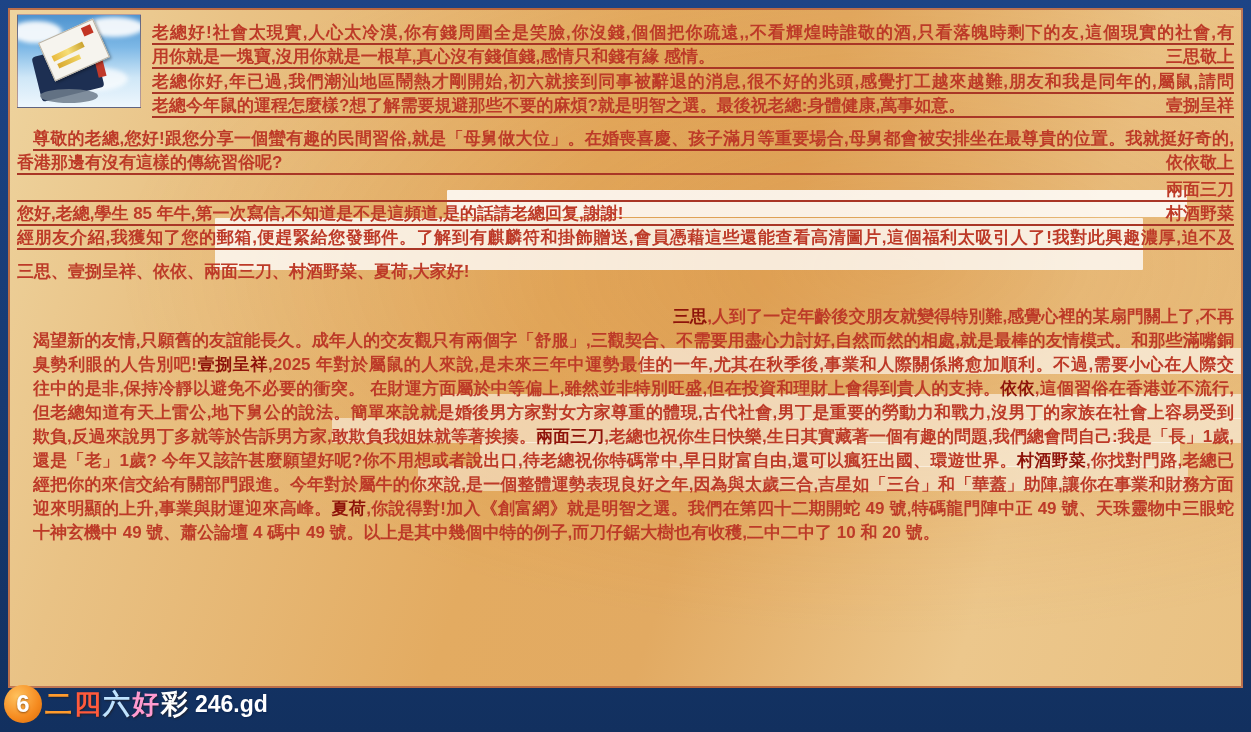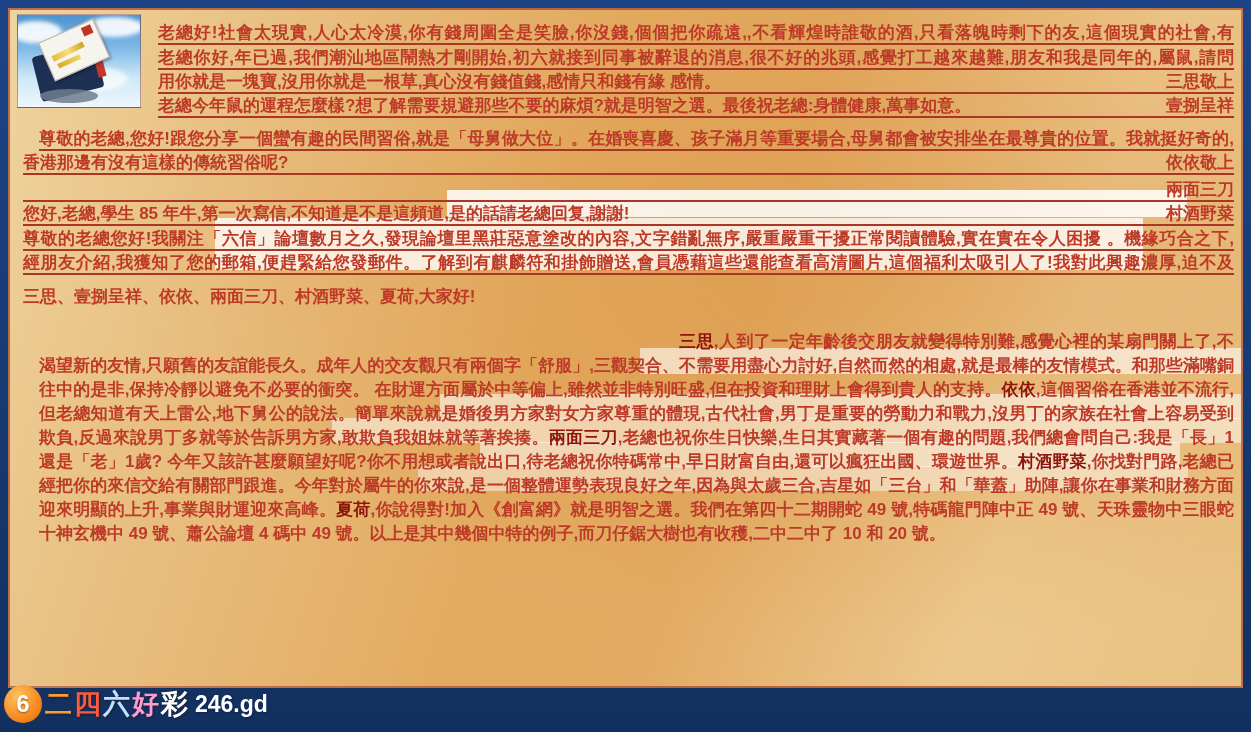--- a/index.html
+++ b/index.html
@@ -1,19 +1,19 @@
 <!DOCTYPE html>
 <html><head>
 <meta charset="utf-8">
 <style>
   html,body{margin:0;padding:0;}
   body{width:1251px;height:732px;overflow:hidden;font-family:"Liberation Sans",sans-serif;}
   .page{position:relative;width:1251px;height:732px;background:linear-gradient(180deg,#1d4486 0%,#173a72 55%,#12305f 100%);}
   .content{position:absolute;left:8px;top:8px;right:8px;bottom:44px;box-sizing:border-box;
-    padding:12px 7px 0 13px;
+    padding:12px 7px 0 7px;
     border:2px solid rgba(150,42,28,.55);
     background:
       radial-gradient(ellipse at 72% 38%, rgba(214,130,38,.30), rgba(214,130,38,0) 62%),
       linear-gradient(108deg,#eed49f 0%,#e9c habit 0%,#e9c285 16%,#e3ab61 44%,#e2aa62 58%,#ecc археолог 0%,#ecc78c 80%,#e9c happened 0%,#e9c182 100%);
     background-color:#e6b977;
     overflow:hidden;}
   
   .content{background-color:#e6b977;background-image:
       radial-gradient(ellipse at 72% 38%, rgba(210,125,35,.28), rgba(210,125,35,0) 62%),
       linear-gradient(108deg,#eed49f 0%,#e9c285 16%,#e3ab61 44%,#e2aa62 58%,#ecc78c 80%,#e9c182 100%);}
@@ -81,56 +81,58 @@
       <div class="base"></div>
       <div class="envelope">
         <div class="stamp"></div>
         <div class="goldmark"></div>
         <div class="goldmark2"></div>
       </div>
     </div>
 
     <div class="letters">
       <div class="line lu just ml">老總好!社會太現實,人心太冷漠,你有錢周圍全是笑臉,你沒錢,個個把你疏遠,,不看輝煌時誰敬的酒,只看落魄時剩下的友,這個現實的社會,有</div>
-      <div class="line lu just ml mt2">老總你好,年已過,我們潮汕地區鬧熱才剛開始,初六就接到同事被辭退的消息,很不好的兆頭,感覺打工越來越難,朋友和我是同年的,屬鼠,請問</div>
       <div class="line lu flexline ml">
         <span class="lt">用你就是一塊寶,沒用你就是一根草,真心沒有錢值錢,感情只和錢有緣 感情。</span>
         <span class="fill"></span>
         <span class="sig">三思敬上</span>
       </div>
+      <div class="line lu just ml mt2">老總你好,年已過,我們潮汕地區鬧熱才剛開始,初六就接到同事被辭退的消息,很不好的兆頭,感覺打工越來越難,朋友和我是同年的,屬鼠,請問</div>
       <div class="line lu flexline ml">
         <span class="lt">老總今年鼠的運程怎麼樣?想了解需要規避那些不要的麻煩?就是明智之選。最後祝老總:身體健康,萬事如意。</span>
         <span class="fill"></span>
         <span class="sig">壹捌呈祥</span>
       </div>
       <div class="line lu just mt10">尊敬的老總,您好!跟您分享一個蠻有趣的民間習俗,就是「母舅做大位」。在婚喪喜慶、孩子滿月等重要場合,母舅都會被安排坐在最尊貴的位置。我就挺好奇的,</div>
       <div class="line lu flexline">
         <span class="lt">香港那邊有沒有這樣的傳統習俗呢?</span>
         <span class="fill"></span>
         <span class="sig">依依敬上</span>
       </div>
       <div class="line lu flexline mt4">
         <span class="fill"></span>
         <span class="sig">兩面三刀</span>
       </div>
       <div class="line lu flexline">
         <span class="lt">您好,老總,學生 85 年牛,第一次寫信,不知道是不是這頻道,是的話請老總回复,謝謝!</span>
         <span class="fill"></span>
         <span class="sig">村酒野菜</span>
       </div>
-      <div class="line lu just mt2">尊敬的老總您好!我關注「六信」論壇數月之久,發現論壇里黑莊惡意塗改的內容,文字錯亂無序,嚴重嚴重干擾正常閱讀體驗,實在實在令人困擾 。機緣巧合之下,</div>
       <div class="line lu just">經朋友介紹,我獲知了您的郵箱,便趕緊給您發郵件。了解到有麒麟符和掛飾贈送,會員憑藉這些還能查看高清圖片,這個福利太吸引人了!我對此興趣濃厚,迫不及</div>
       <div class="line greet mt11">三思、壹捌呈祥、依依、兩面三刀、村酒野菜、夏荷,大家好!</div>
     </div>
 
     <div class="reply">
       <div class="line just indent1">
         <span></span><span class="name">三思</span><span>,人到了一定年齡後交朋友就變得特別難,感覺心裡的某扇門關上了,不再</span>
       </div>
       <div class="line just">渴望新的友情,只願舊的友誼能長久。成年人的交友觀只有兩個字「舒服」,三觀契合、不需要用盡心力討好,自然而然的相處,就是最棒的友情模式。和那些滿嘴銅</div>
+      <div class="line just">
+        <span>臭勢利眼的人告別吧!</span><span class="name">壹捌呈祥</span><span>,2025 年對於屬鼠的人來說,是未來三年中運勢最佳的一年,尤其在秋季後,事業和人際關係將愈加順利。不過,需要小心在人際交</span>
+      </div>
       <div class="line just">
         <span>往中的是非,保持冷靜以避免不必要的衝突。 在財運方面屬於中等偏上,雖然並非特別旺盛,但在投資和理財上會得到貴人的支持。</span><span class="name">依依</span><span>,這個習俗在香港並不流行,</span>
       </div>
       <div class="line just">但老總知道有天上雷公,地下舅公的說法。簡單來說就是婚後男方家對女方家尊重的體現,古代社會,男丁是重要的勞動力和戰力,沒男丁的家族在社會上容易受到</div>
       <div class="line just">
         <span>欺負,反過來說男丁多就等於告訴男方家,敢欺負我姐妹就等著挨揍。</span><span class="name">兩面三刀</span><span>,老總也祝你生日快樂,生日其實藏著一個有趣的問題,我們總會問自己:我是「長」1歲,</span>
       </div>
       <div class="line just">
         <span>還是「老」1歲? 今年又該許甚麼願望好呢?你不用想或者說出口,待老總祝你特碼常中,早日財富自由,還可以瘋狂出國、環遊世界。</span><span class="name">村酒野菜</span><span>,你找對門路,老總已</span>
       </div>

